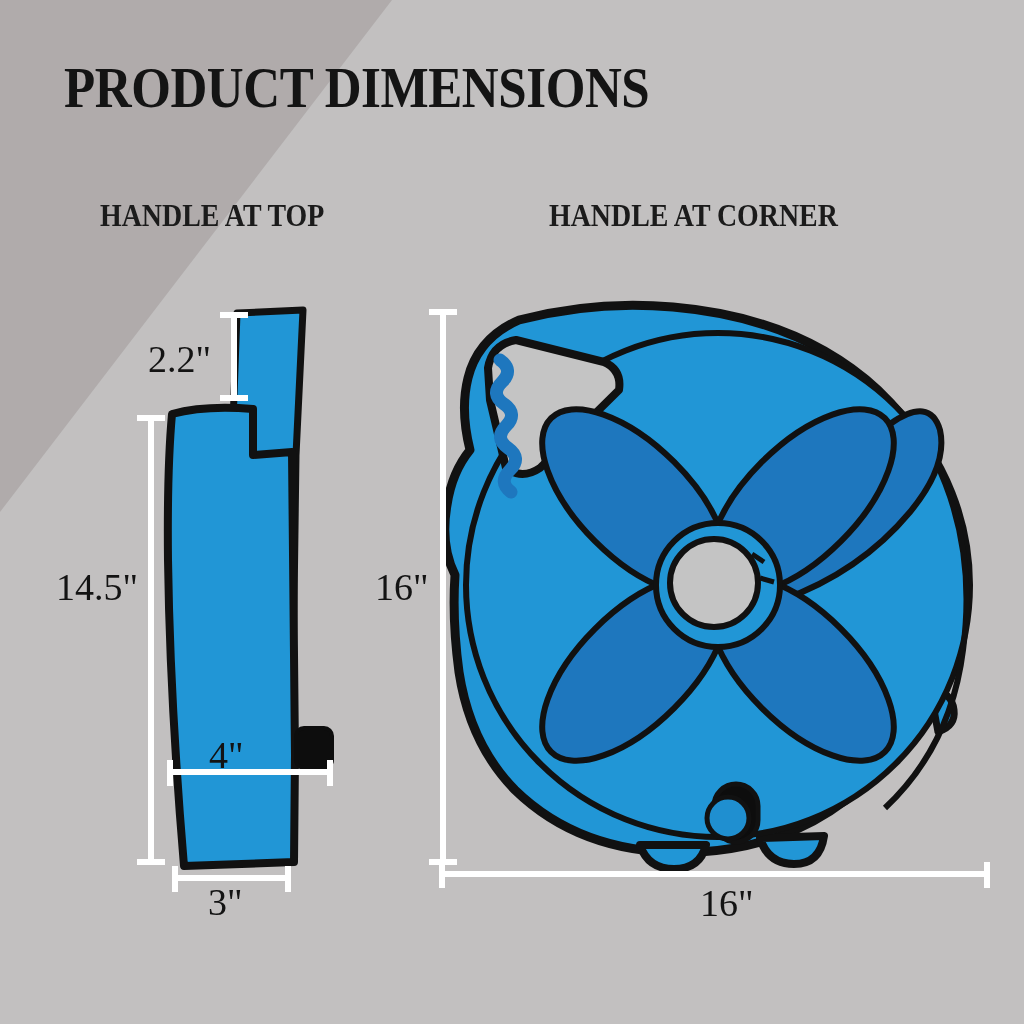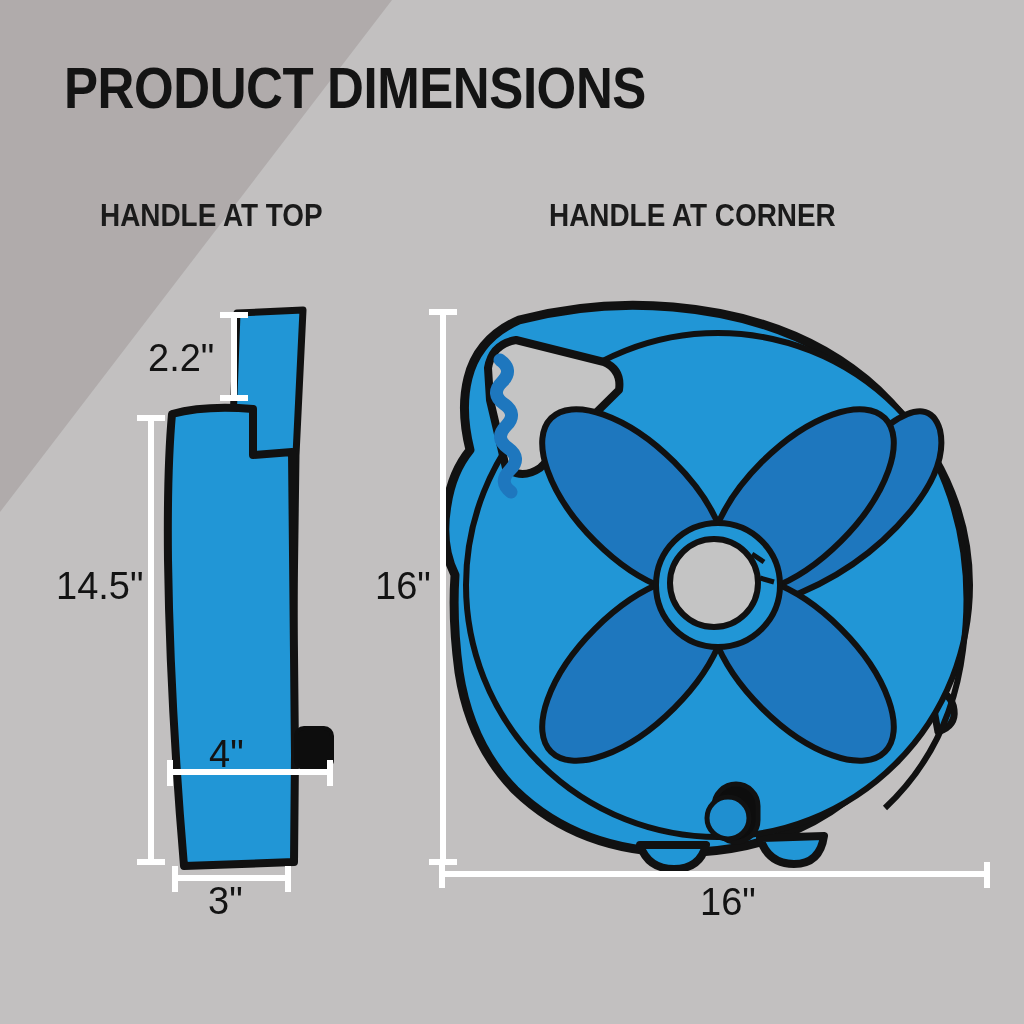--- a/index.html
+++ b/index.html
@@ -6,21 +6,21 @@
   html, body {
     margin: 0;
     padding: 0;
     background: #ffffff;
   }
   #stage {
     position: relative;
     width: 1024px;
     height: 1024px;
     overflow: hidden;
-    font-family: Liberation Sans, sans-serif;
+    font-family: Liberation Serif, serif;
     background: #c2c0c0;
   }
   
   .bg-light {
     position: absolute;
     inset: 0;
     background: #c2c0c0;
   }
   
   .title {

